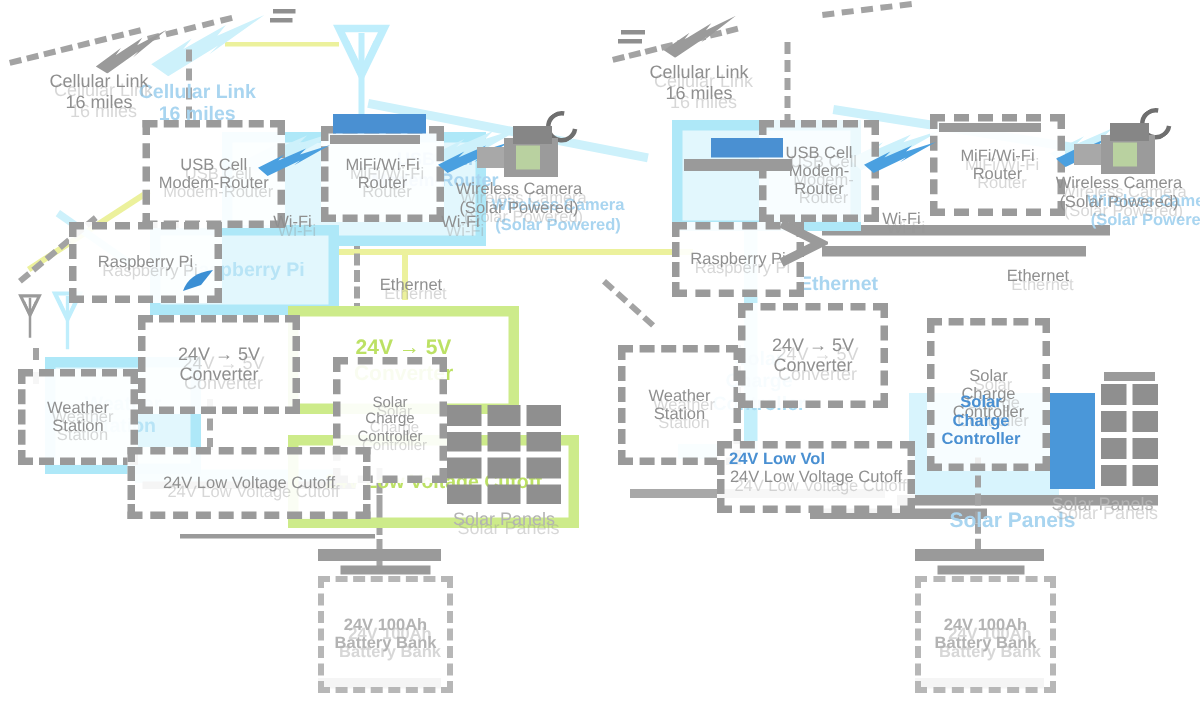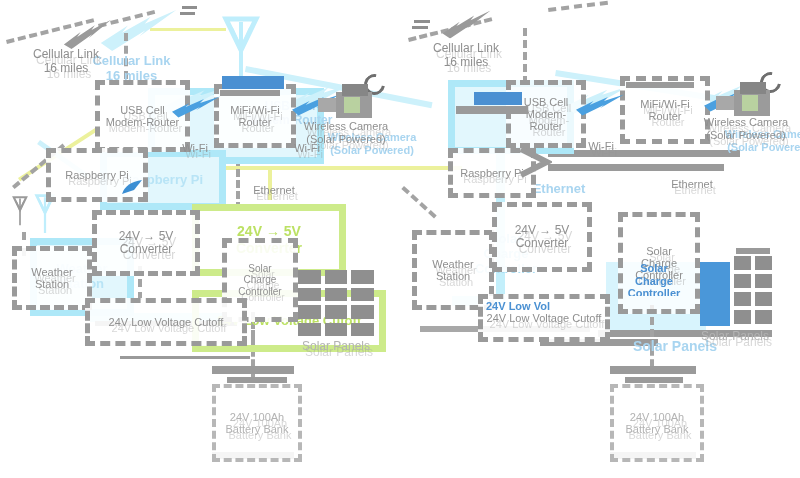--- a/index.html
+++ b/index.html
@@ -1,21 +1,21 @@
 <!DOCTYPE html>
 <html><head>
 <meta charset="utf-8">
 <style>
   html,body{margin:0;padding:0;}
   body{width:800px;height:478px;position:relative;overflow:hidden;background:#ffffff;
        font-family:"Liberation Sans",sans-serif;}
   .box{position:absolute;border:5px dashed #9a9a9a;background:rgba(255,255,255,.9);
        color:#8f8f8f;display:flex;align-items:center;justify-content:center;
        text-align:center;white-space:pre-line;line-height:1.12;font-size:11px;z-index:2;}
-  .ltbox{border:4px dashed #b7b7b7;color:#b3b3b3;}
+  .ltbox{border:4px dashed #b7b7b7;color:#b3b3b3;font-weight:bold;}
   .cyanbox{position:absolute;border:7px solid #aee8f8;background:#e2f7fd;color:#b8e4f6;
        display:flex;align-items:center;justify-content:center;text-align:center;
        white-space:pre-line;font-weight:bold;z-index:1;line-height:1.15;}
   .greenbox{position:absolute;border:7px solid #cdeb8a;color:#bce164;font-weight:bold;
        display:flex;align-items:center;justify-content:center;text-align:center;
        white-space:pre-line;z-index:1;line-height:1.2;}
   .txt{position:absolute;white-space:pre-line;text-align:center;line-height:1.15;z-index:3;}
   .gray{color:#8f8f8f;}
   .lgray{color:#b3b3b3;}
   .lblue{color:#a9d5f0;font-weight:bold;}

